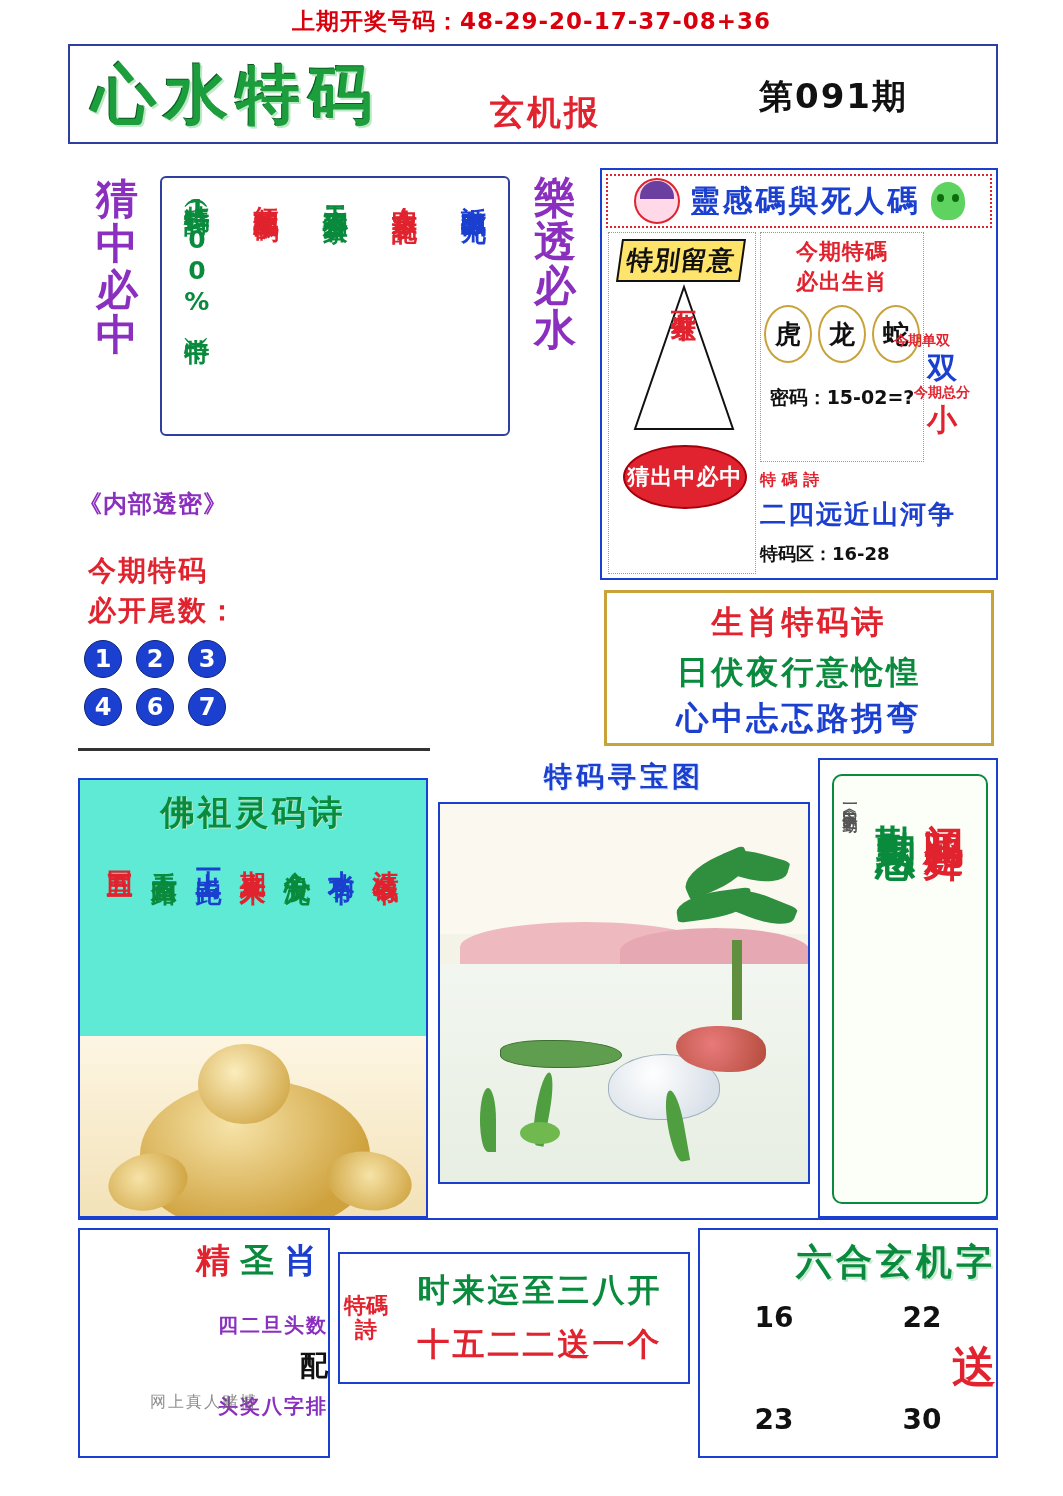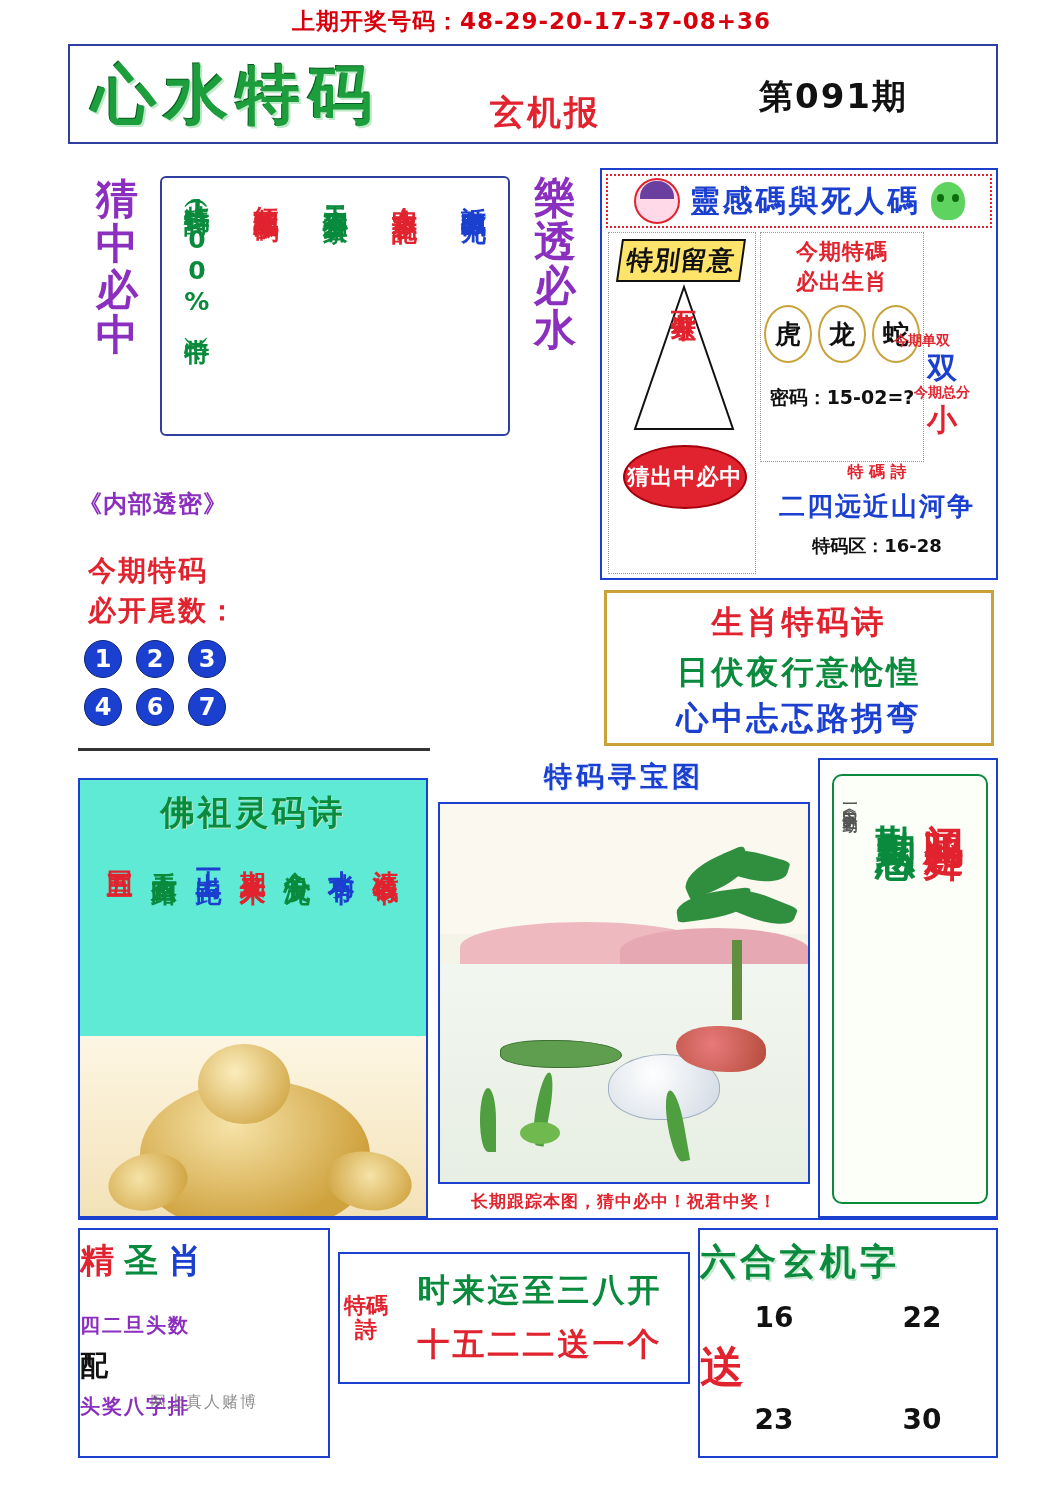--- a/index.html
+++ b/index.html
@@ -208,22 +208,22 @@
   }
   .zf-label{
     position:absolute;left:-34px;top:152px;width:96px;text-align:center;
     font-size:14px;font-weight:bold;color:#e0232e;
   }
   .zf-val{
     position:absolute;left:-34px;top:168px;width:96px;text-align:center;
     font-size:30px;font-weight:bold;color:#e0232e;
   }
   .lg-bottom{
-    position:absolute;left:158px;top:292px;width:234px;height:106px;
-    text-align:center;
+    position:absolute;left:158px;top:300px;width:234px;height:106px;
+    text-align:left;
   }
   .tm-shi-label{font-size:16px;font-weight:bold;color:#e0232e;}
   .tm-shi{
     margin-top:6px;font-size:26px;font-weight:bold;color:#1b3fcf;letter-spacing:2px;
   }
   .tm-zone{margin-top:10px;font-size:18px;font-weight:bold;color:#111;}
   
   .zx-box{
     position:absolute;left:604px;top:590px;width:390px;height:156px;
     border:3px solid #c8a23a;background:#fff;box-sizing:border-box;text-align:center;
@@ -351,21 +351,21 @@
     font-size:40px;font-weight:bold;color:#0a8a3c;letter-spacing:6px;
   }
   .sc-col-c{
     position:absolute;left:6px;top:20px;
     writing-mode:vertical-rl;text-orientation:upright;
     font-size:15px;font-weight:bold;color:#555;letter-spacing:2px;
   }
   
   .bt-left{
     position:absolute;left:78px;top:1228px;width:252px;height:230px;
-    border:2px solid #1b3fcf;background:#fff;box-sizing:border-box;text-align:left;
+    border:2px solid #1b3fcf;background:#fff;box-sizing:border-box;text-align:right;
   }
   .bt-l-title{
     margin-top:8px;font-size:34px;font-weight:bold;letter-spacing:10px;
   }
   .bt-l-sub{margin-top:28px;font-size:20px;font-weight:bold;color:#8b2fbe;letter-spacing:2px;}
   .bt-l-pei{margin-top:8px;font-size:28px;font-weight:bold;color:#111;}
   .bt-l-sub2{margin-top:8px;font-size:20px;font-weight:bold;color:#8b2fbe;letter-spacing:2px;}
   .watermark{
     position:absolute;left:150px;top:1392px;font-size:16px;color:#6a6a6a;opacity:.75;
     letter-spacing:2px;
@@ -376,21 +376,21 @@
     display:flex;align-items:center;
   }
   .bt-mid-label{
     width:52px;text-align:center;font-size:22px;font-weight:bold;color:#e0232e;line-height:1.1;
   }
   .bt-mid-lines{flex:1;text-align:center;}
   .bt-m-l1{font-size:32px;font-weight:bold;color:#0a8a3c;letter-spacing:3px;}
   .bt-m-l2{margin-top:10px;font-size:32px;font-weight:bold;color:#e0232e;letter-spacing:3px;}
   .bt-right{
     position:absolute;left:698px;top:1228px;width:300px;height:230px;
-    border:2px solid #1b3fcf;background:#fff;box-sizing:border-box;text-align:left;
+    border:2px solid #1b3fcf;background:#fff;box-sizing:border-box;text-align:right;
   }
   .bt-r-title{
     margin-top:8px;font-size:36px;font-weight:bold;color:#0a8a3c;letter-spacing:4px;
     text-shadow:2px 2px 0 #c9e9d3;
   }
   .bt-r-grid{margin-top:14px;display:flex;justify-content:space-around;font-size:28px;font-weight:bold;color:#111;}
   .bt-r-song{margin-top:4px;font-size:44px;font-weight:bold;color:#e0232e;}
   .bt-r-grid2{margin-top:6px;display:flex;justify-content:space-around;font-size:28px;font-weight:bold;color:#111;}
   .frame-line{
     position:absolute;left:78px;top:1218px;width:920px;height:2px;background:#1b3fcf;
@@ -537,21 +537,20 @@
         <div class="m-trunk"></div>
       </div>
       <div class="m-croc"></div>
       <div class="m-rock"></div>
       <div class="m-coral"></div>
       <div class="m-grass" style="left:40px;top:284px;width:16px;height:64px;"></div>
       <div class="m-grass" style="left:96px;top:268px;width:14px;height:74px;transform:rotate(10deg);"></div>
       <div class="m-grass" style="left:228px;top:286px;width:16px;height:72px;transform:rotate(-10deg);"></div>
       <div class="m-lily"></div>
     </div>
-    <div class="m-note">长期跟踪本图，猜中必中！祝君中奖！</div>
   </div>
 
   <div class="scroll-box">
     <div class="scroll-inner">
       <div class="sc-col-a">闻鸡起舞</div>
       <div class="sc-col-b">勤勤恳恳</div>
       <div class="sc-col-c">一字之曰《勤》</div>
     </div>
   </div>
 

